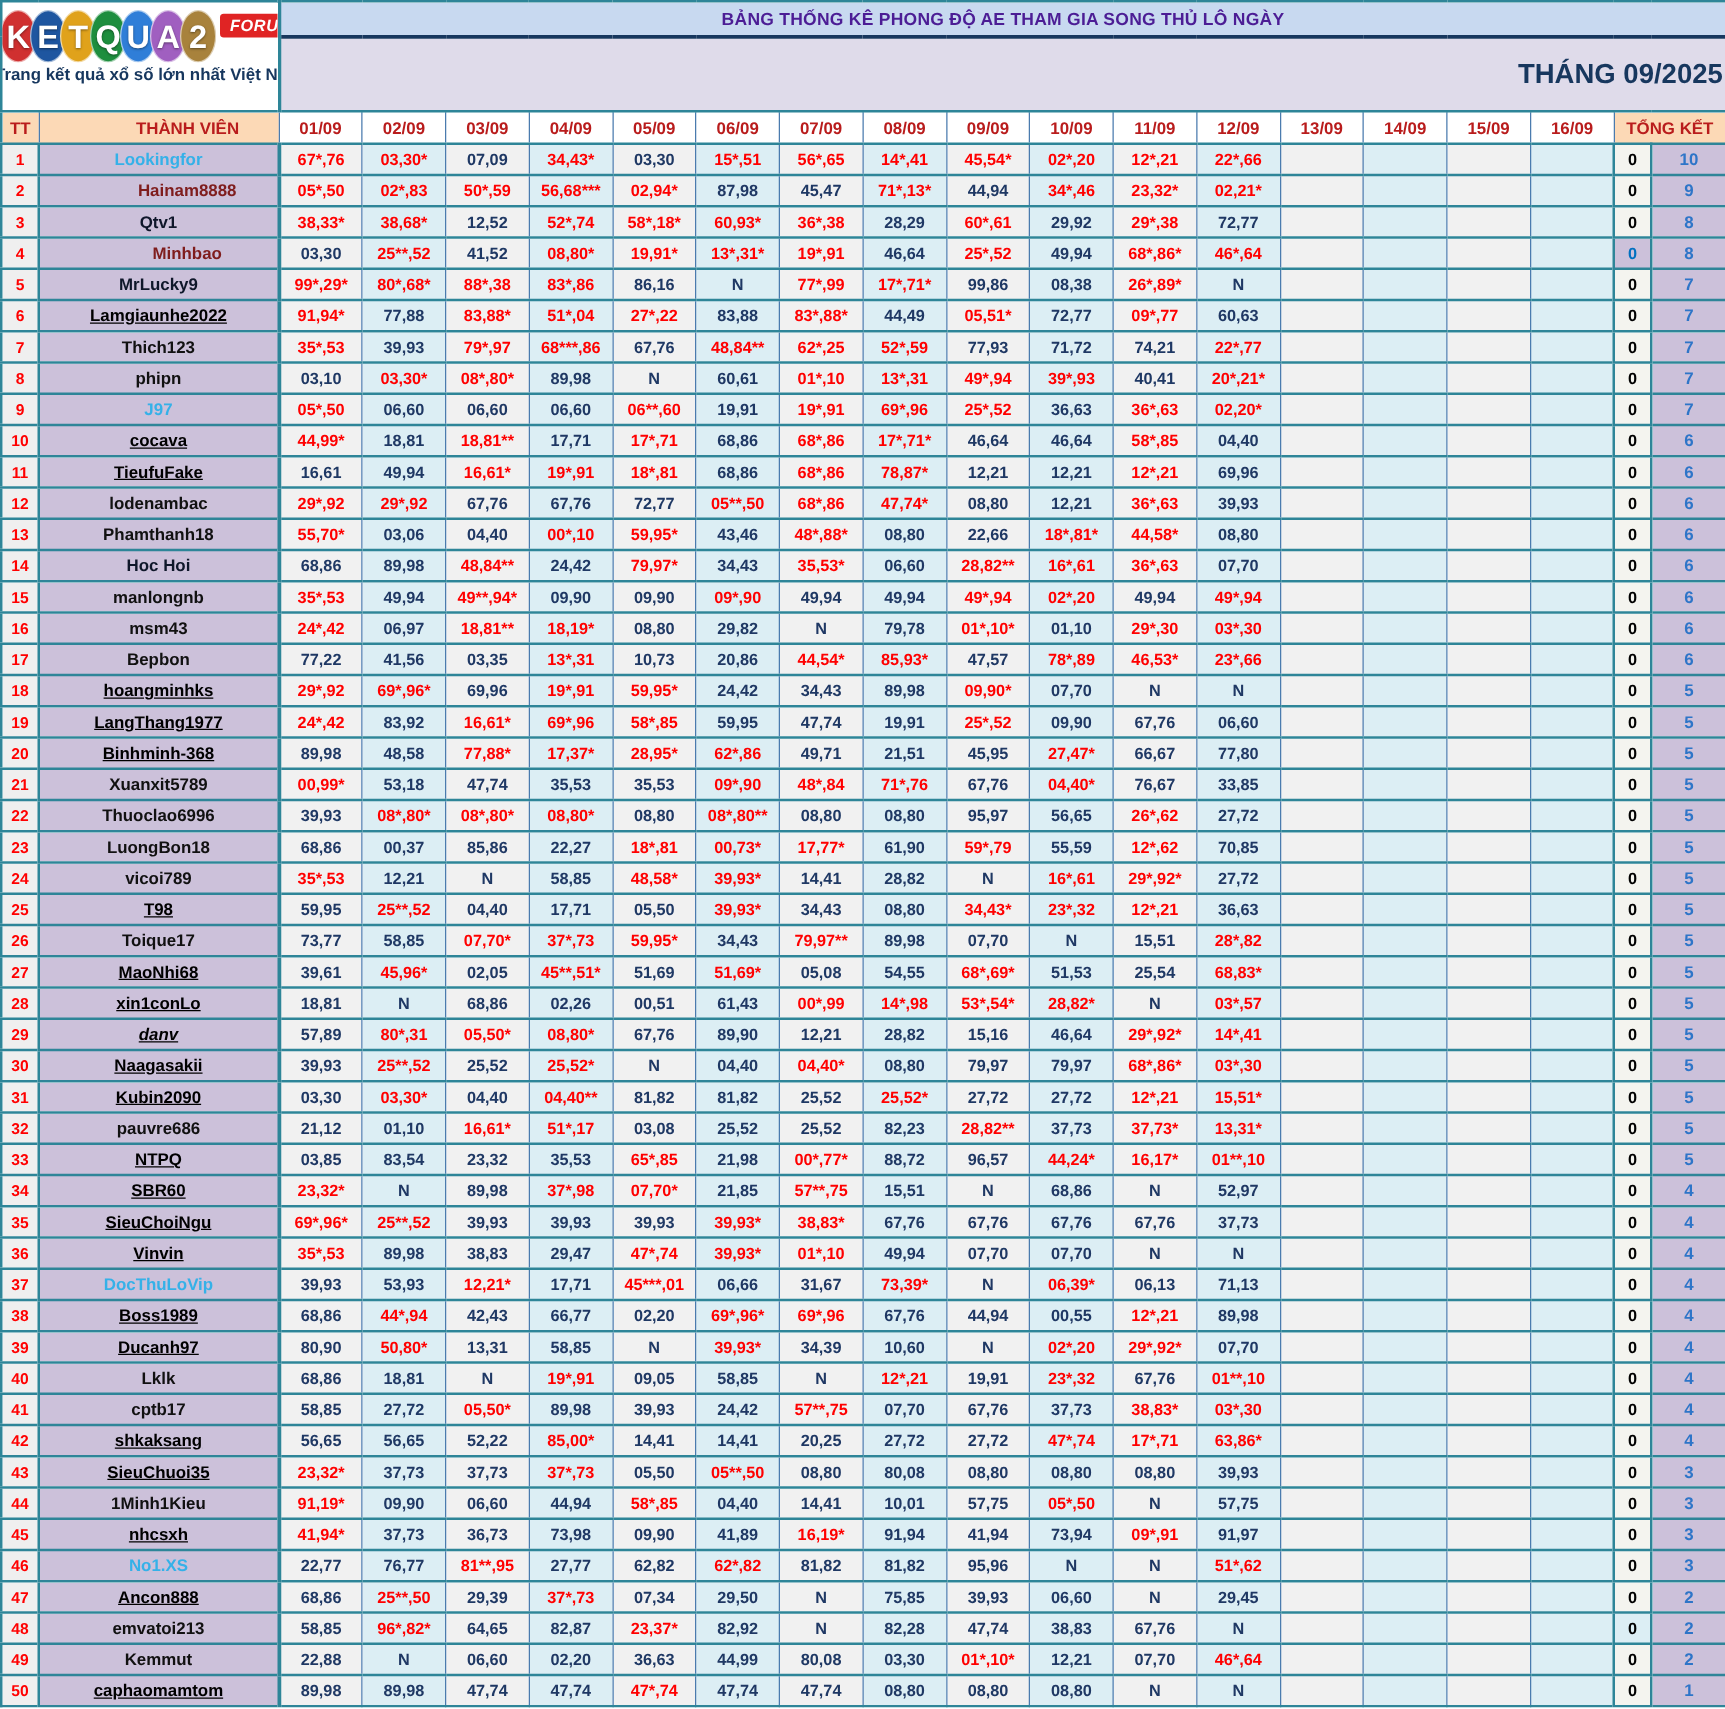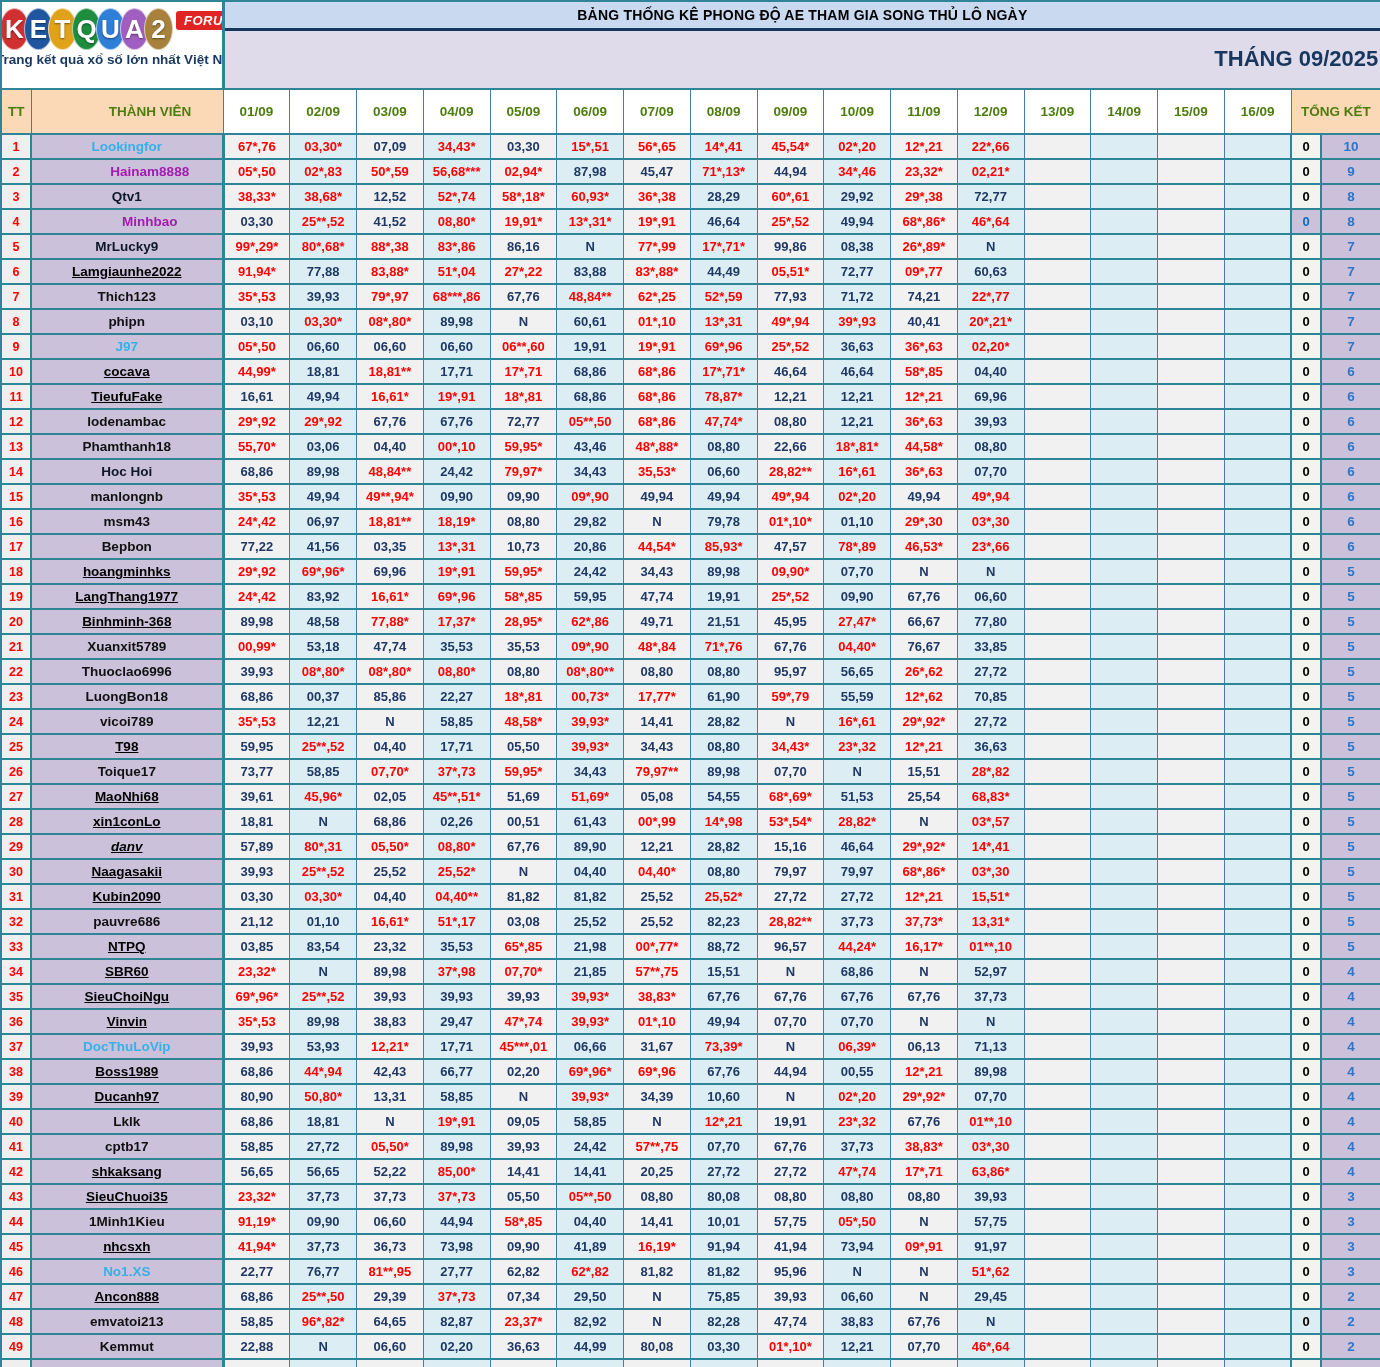--- a/index.html
+++ b/index.html
@@ -48,33 +48,33 @@
     font-size:13px; padding:2px 8px; border-radius:3px; margin:-18px 0 0 8px;
     letter-spacing:.5px;
   }
   .tagline {
     font-size:13.5px; font-weight:bold; color:#17375E;
     margin-left:-6px; white-space:nowrap;
   }
   .banner-cell {
     background:#C8D9F0; height:28px;
     text-align:center; vertical-align:middle;
-    color:#000000; font-weight:bold; font-size:14px;
+    color:#4c1d95; font-weight:bold; font-size:14px;
     border-bottom:3px solid #17375E;
     letter-spacing:.2px;
   }
   .title-cell {
     background:#DFDBEA; height:60px;
     text-align:right; vertical-align:middle;
     color:#17375E; font-weight:bold; font-size:22px;
     border-bottom:2px solid #2E8598;
   }
   tr.colhead th {
-    height:45px; font-weight:bold; font-size:13.5px;
-    color:#4d7c0f; text-align:center; vertical-align:middle;
+    height:26px; font-weight:bold; font-size:13.5px;
+    color:#b91c1c; text-align:center; vertical-align:middle;
     border-bottom:2px solid #2E8598;
     border-left:1px solid #4A7BAE;
   }
   th.h-tt   { background:#FCD9B6; border-left:none; }
   th.h-name { background:#FCD9B6; border-left:2px solid #2E8598;padding-left:48px; }
   th.h-date { background:#ffffff; }
   th.h-date:first-of-type { border-left:3px solid #2E8598; }
   th.h-tot  { background:#FCD9B6; border-left:2px solid #2E8598; }
 
   
@@ -90,21 +90,21 @@
   td.val.even { background:#DCEEF4; }
   td.val { color:#1F3864; }
   td.val.red { color:#FF0000; }
   td.zero { background:#F4F4EF; color:#000000; border-left:2px solid #2E8598; }
   td.zero.lav  { background:#CCC1DA; color:#0070C0; }
   td.zero.cyan { background:#DCEEF4; }
   td.total { background:#CCC1DA; color:#2E75C8; font-size:13.5px; border-left:2px solid #2E8598; }
 
   
   td.name.n-blue   { color:#35B1E8;margin-top:32px; }
-  td.name.n-orange { color:#a21caf;padding-left:48px; }
+  td.name.n-orange { color:#7f1d1d;padding-left:48px; }
   td.name.n-maroon { color:#0f172a; }
   td.name.n-brown  { color:#000000;text-decoration:underline; }
   td.name.n-black  { color:#111111; }
   td.name.it { font-style:italic; }
 </style>
 </head>
 <body>
 
 <table class="board">
   <colgroup>

